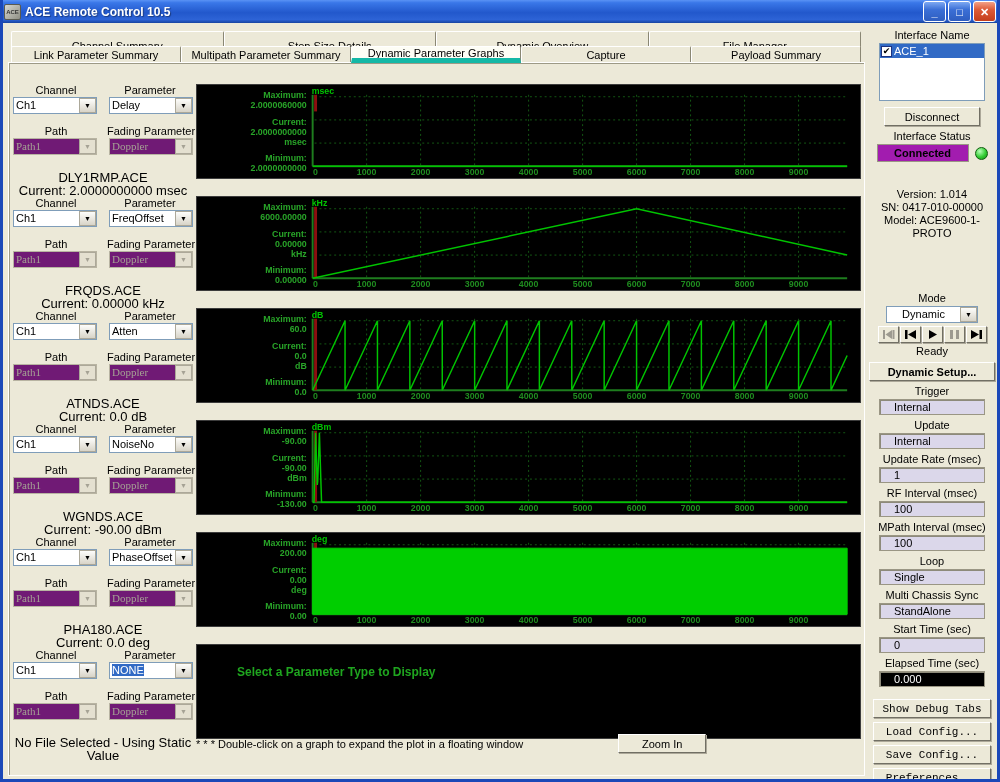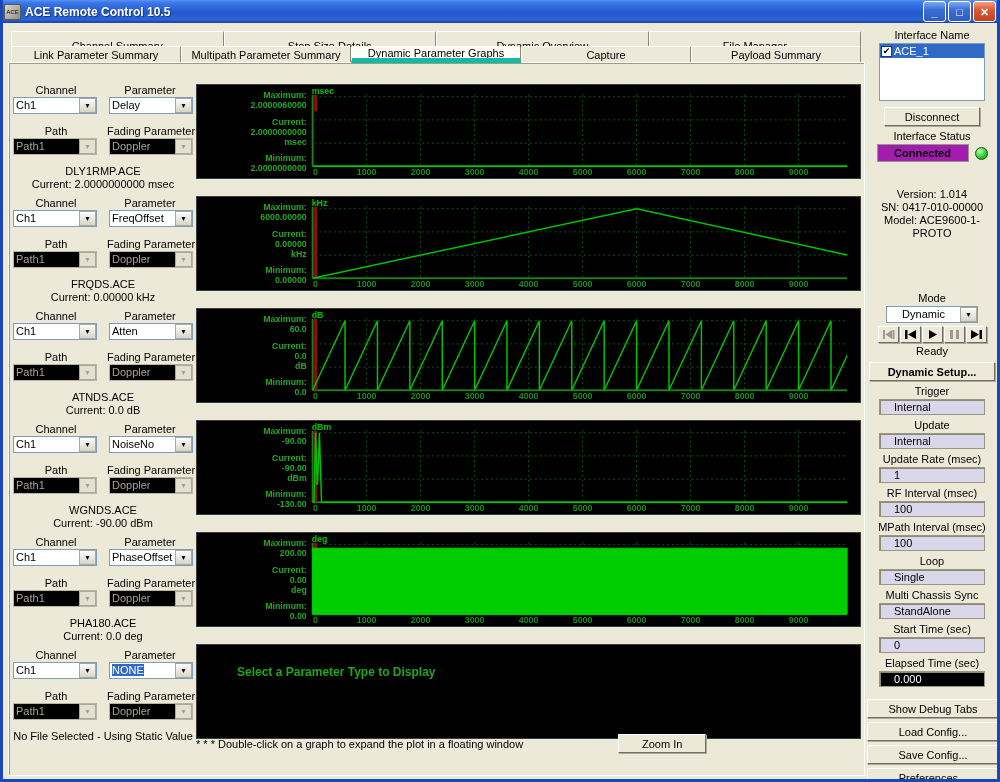--- a/index.html
+++ b/index.html
@@ -31,25 +31,25 @@
   
   .left-col{position:absolute;left:8px;top:84px;width:184px;}
   .lsection{height:113px;position:relative;font-size:11px;}
   .lrow{display:flex;justify-content:space-between;padding:0 2px;}
   .llabel{width:86px;text-align:center;font-size:11px;color:#000;margin-bottom:1px;white-space:nowrap;}
   .dd{width:84px;height:17px;background:#fff;border:1px solid #7f9db9;display:flex;box-sizing:border-box;}
   .dd .dd-val{flex:1;font-size:11px;padding:1px 2px;overflow:hidden;white-space:nowrap;}
   .dd .dd-val .sel{background:#316ac5;color:#fff;}
   .dd .dd-btn{width:15px;background:linear-gradient(180deg,#fdfdfb,#d8d4c8);border:1px solid #aca899;
               font-size:7px;display:flex;align-items:center;justify-content:center;color:#000;}
-  .dd.disabled{background:#000000;border:1px solid #b8b4a2;}
+  .dd.disabled{background:#701a75;border:1px solid #b8b4a2;font-family:Liberation Serif, serif;}
   .dd.disabled .dd-val{color:#a5a294;}
   .dd.disabled .dd-btn{color:#a5a294;background:#e4e0d0;}
   .lrow2{margin-top:11px;}
-  .filetext{text-align:center;margin-top:10px;line-height:13px;color:#000;font-size:11px;}
+  .filetext{text-align:center;margin-top:16px;line-height:13px;color:#000;font-size:13px;}
   
   .graphs-col{position:absolute;left:193px;top:84px;width:665px;}
   .graph-panel{width:665px;height:95px;background:#000;margin-bottom:17px;position:relative;
                border:1px solid #3c3c3c;box-sizing:border-box;}
   .graph-panel svg{display:block;width:100%;height:100%;}
   .msg-panel{width:665px;height:95px;background:#000;border:1px solid #3c3c3c;box-sizing:border-box;}
   .msg-text{color:#1fa51f;font-weight:bold;font-size:12px;padding:20px 0 0 40px;}
   .footer-row{display:flex;align-items:center;margin-top:-5px;}
   .footer-note{font-size:11px;color:#000;white-space:nowrap;}
   .zoom-btn{margin-left:95px;width:88px;height:19px;font-size:11px;font-family:"Liberation Sans",sans-serif;
@@ -76,21 +76,21 @@
   .mode-block{margin-top:52px;}
   .dd.rc-dd{width:92px;margin:2px auto 3px auto;}
   .transport{display:flex;justify-content:center;gap:1px;margin-top:1px;}
   .tbtn{width:21px;height:17px;background:#ece9d8;border:1px solid #716f64;border-top:1px solid #fff;
         border-left:1px solid #fff;box-shadow:1px 1px 0 #aca899;padding:0;display:flex;align-items:center;justify-content:center;}
   .btn-setup{width:126px;font-weight:bold;margin-top:5px;}
   .rc-field{width:106px;height:16px;margin:1px auto 4px auto;background:#dbd7ea;border:1px solid #9a9684;
             box-shadow:inset 1px 1px 0 #8d8a7a;font-size:11px;text-align:left;padding:1px 14px;box-sizing:border-box;color:#000;}
   .rc-field.dark{background:#000;color:#fff;}
   .bottom-btns{margin-top:12px;}
-  .bb{width:132px;}
+  .bb{width:118px;font-family:Liberation Mono, monospace;}
   .ready-text{margin-top:2px;}
 </style>
 </head>
 <body>
 
 <div class="window">
 
   <div class="titlebar">
     <div class="title-icon">ACE</div>
     <div class="title-text">ACE Remote Control 10.5</div>

